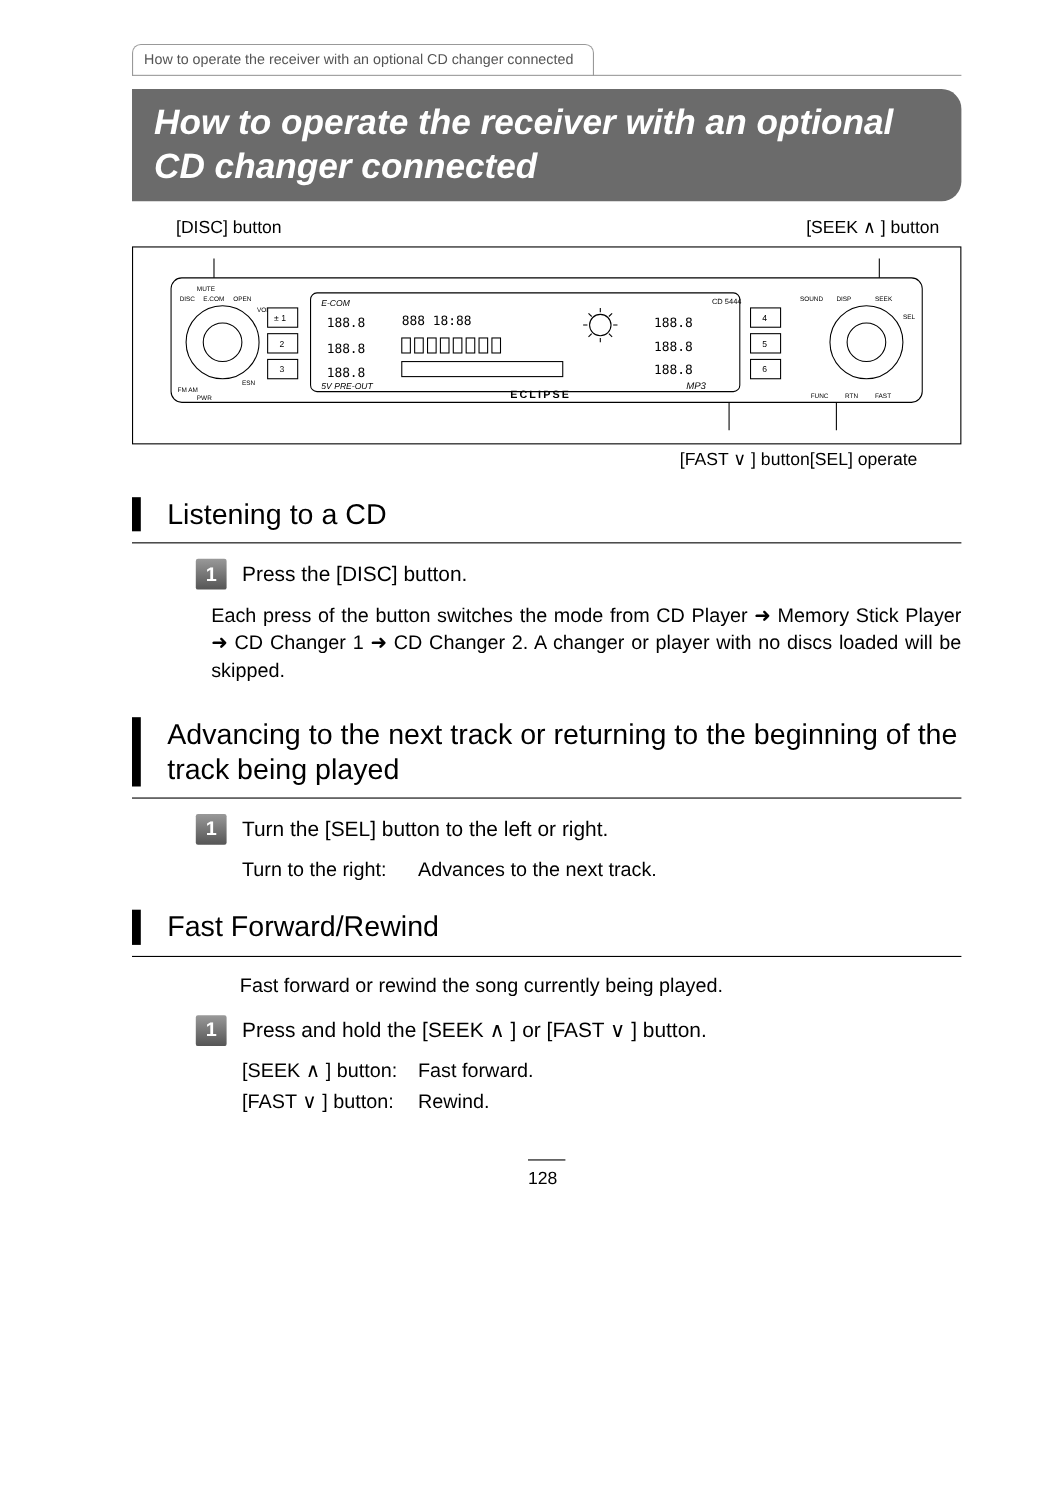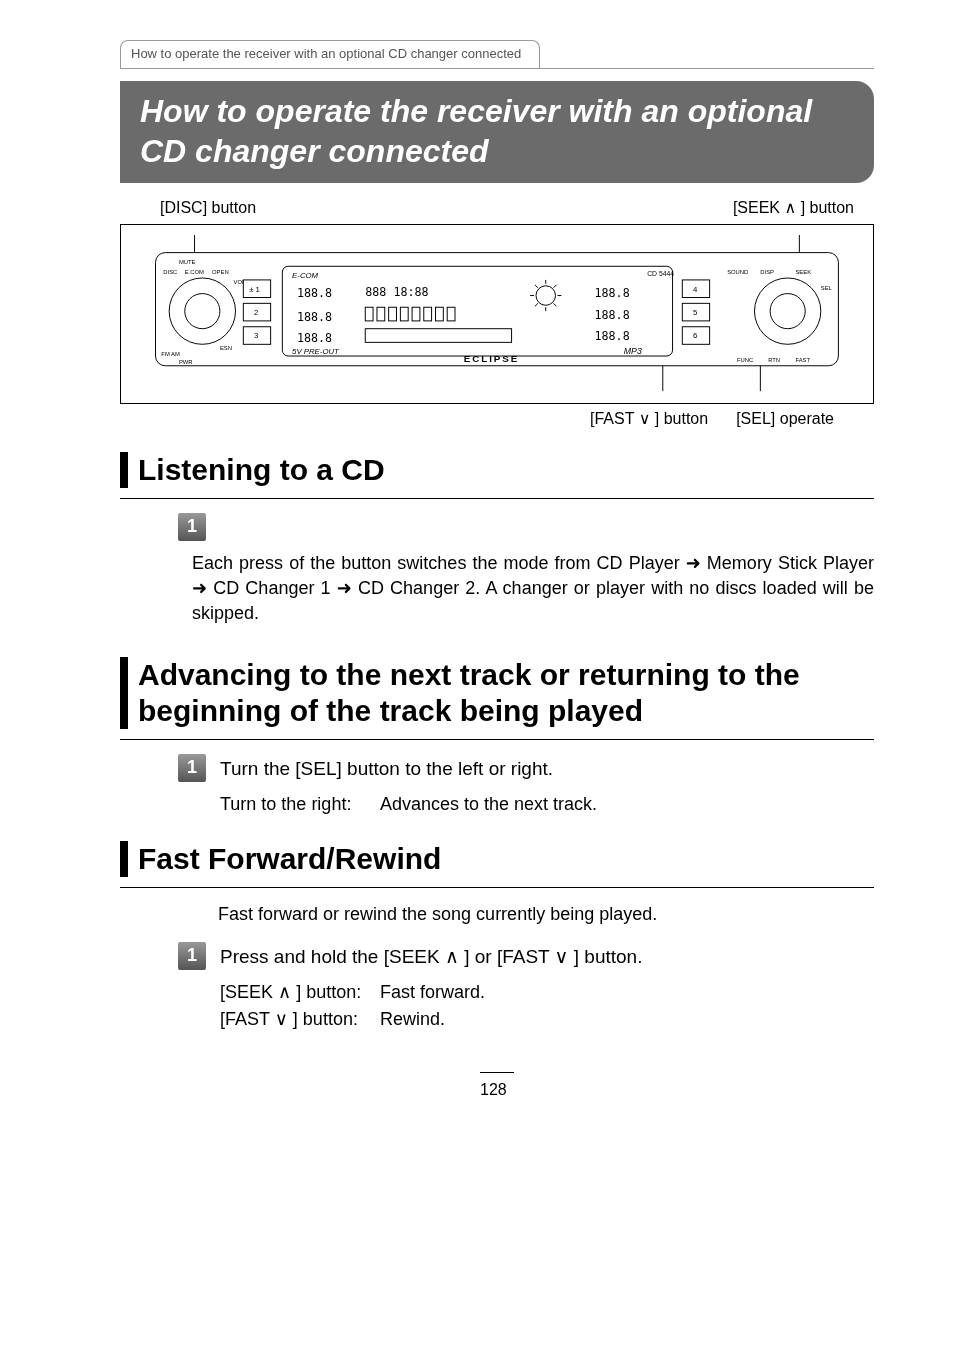--- a/index.html
+++ b/index.html
@@ -56,35 +56,34 @@
     margin-bottom: 4px;
     position: relative;
     display: flex;
     align-items: center;
     justify-content: center;
   }
   .device-svg { width: 96%; height: 90%; }
   .below-callouts {
     display: flex;
     justify-content: flex-end;
-    gap: 28px;
     font-size: 16px;
     padding-right: 40px;
     margin-bottom: 22px;
   }
   .intro {
     padding-left: 68px;
     margin-bottom: 24px;
     text-align: justify;
   }
   .section-heading {
-    font-size: 30px;
-    font-weight: bold;
+    font-size: 26px;
+    font-weight: normal;
     border-left: 8px solid #000;
-    padding-left: 10px;
+    padding-left: 24px;
     margin-bottom: 10px;
     line-height: 1.2;
   }
   .section-rule {
     border-bottom: 1px solid #000;
     margin-bottom: 14px;
   }
   .step-row {
     display: flex;
     align-items: flex-start;
@@ -253,20 +252,21 @@
     <span>[FAST ∨ ] button</span>
     <span>[SEL] operate</span>
   </div>
 
 
   
   <div class="section-heading">Listening to a CD</div>
   <div class="section-rule"></div>
   <div class="step-row">
     <div class="step-num">1</div>
+    <div class="step-instruction">Press the [DISC] button.</div>
   </div>
   <div class="step-body">Each press of the button switches the mode from CD  Player ➜ Memory Stick  Player ➜ CD Changer 1 ➜ CD Changer 2. A changer or player with no discs loaded will be skipped.</div>
 
   
   <div class="section-heading">Advancing to the next track or returning to the beginning of the track being played</div>
   <div class="section-rule"></div>
   <div class="step-row">
     <div class="step-num">1</div>
     <div class="step-instruction">Turn the [SEL] button to the left or right.</div>
   </div>

